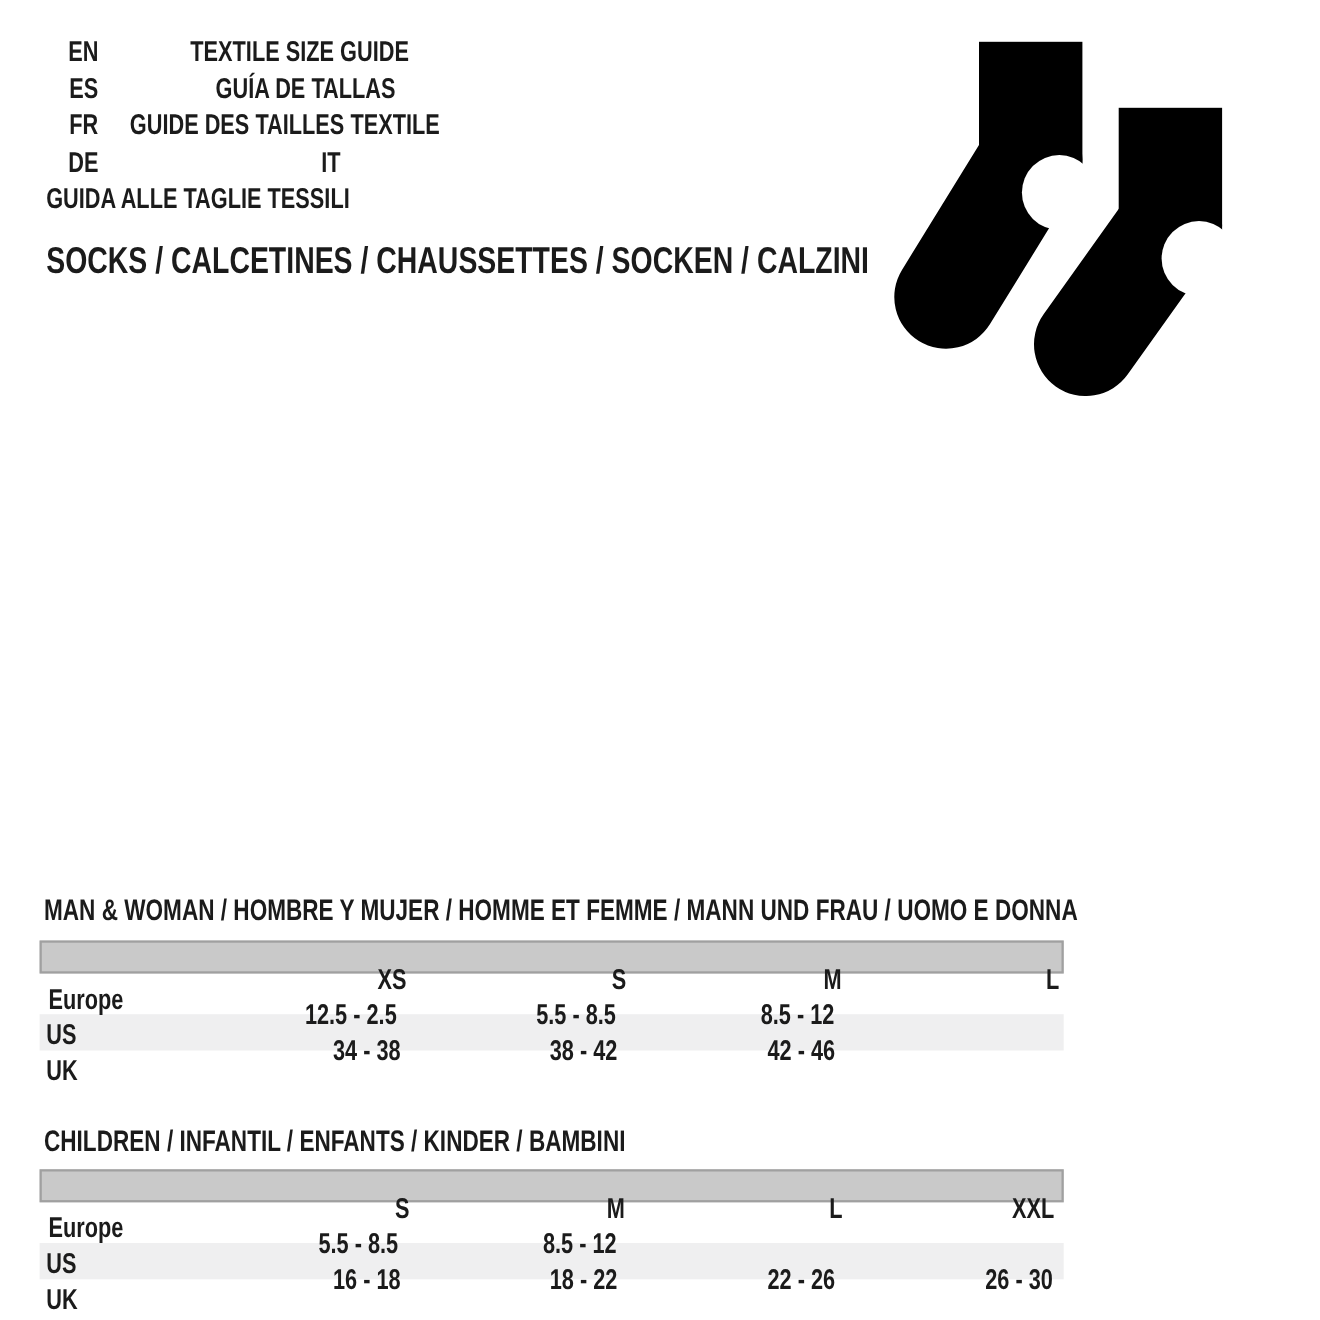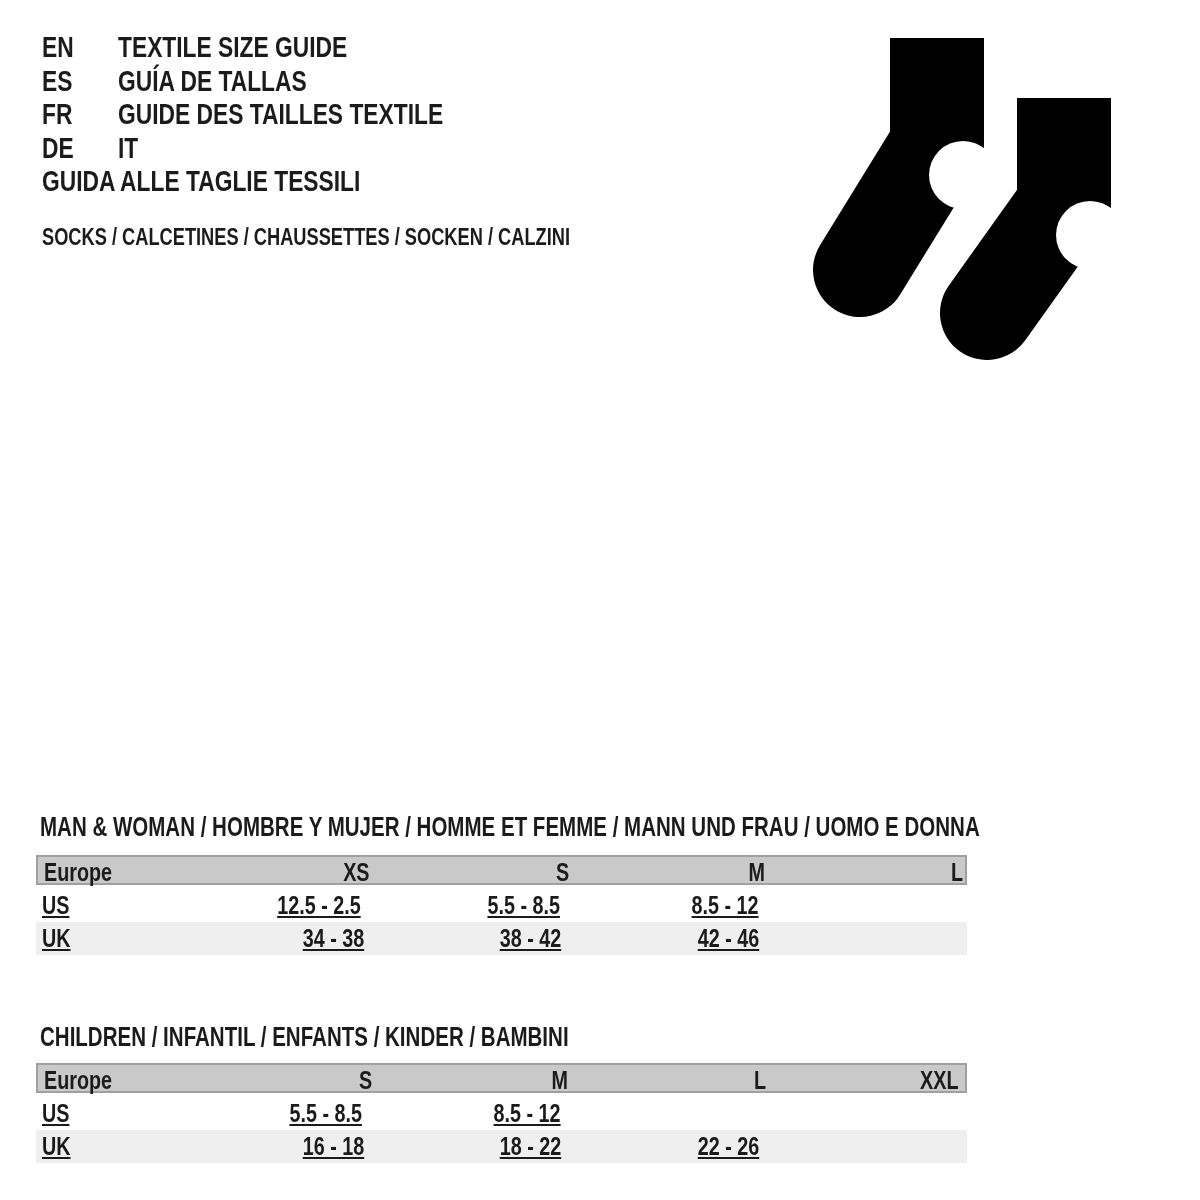--- a/index.html
+++ b/index.html
@@ -20,48 +20,48 @@
     overflow:hidden;
   }
   
   .cnd{display:inline-block;transform:scaleX(0.76);transform-origin:0 50%;white-space:nowrap;}
   .cndc{display:inline-block;transform:scaleX(0.76);transform-origin:50% 50%;white-space:nowrap;}
 
   
   .lang-grid{
     position:absolute;left:42px;top:30px;
     display:grid;grid-template-columns:76px auto;
-    font-size:30px;font-weight:bold;line-height:33.5px;
+    font-size:26px;font-weight:bold;line-height:33.5px;text-align:center;
   }
 
   
   .subtitle{
     position:absolute;left:42px;top:219px;
-    font-size:24px;font-weight:bold;line-height:36px;
+    font-size:34px;font-weight:bold;line-height:36px;
   }
 
   
   .socks{position:absolute;left:810px;top:30px;width:315px;height:330px;}
 
   
   .table-title{
     position:absolute;left:40px;
     font-size:27px;font-weight:bold;line-height:27px;
   }
   .sizetable{position:absolute;left:36px;width:931px;font-size:26px;font-weight:bold;}
   .trow{display:grid;grid-template-columns:15% 21.25% 21.25% 21.25% 21.25%;}
   .thead{
     height:30px;background:var(--header-bg);
     border:2px solid var(--header-border);
     margin-bottom:4px;
   }
-  .tdata{height:33px;text-decoration:underline;}
+  .tdata{height:33px;}
   .tdata.alt{background:var(--alt-row);}
   .cell{display:flex;align-items:center;justify-content:flex-end;overflow:visible;}
-  .cell.first{justify-content:flex-start;padding-left:6px;}
+  .cell.first{justify-content:flex-start;padding-left:6px;margin-top:36px;}
 
   .title-1{top:814px;} .table-1{top:855px;}
   .title-2{top:1024px;} .table-2{top:1063px;}
 </style>
 </head>
 <body>
 
 <div class="lang-grid">
   <div><span class="cnd">EN</span></div>
   <div><span class="cnd">TEXTILE SIZE GUIDE</span></div>
@@ -180,14 +180,17 @@
       </div>
     <div class="cell">
         <span class="cndc">16 - 18</span>
       </div>
     <div class="cell">
         <span class="cndc">18 - 22</span>
       </div>
     <div class="cell">
         <span class="cndc">22 - 26</span>
       </div>
+    <div class="cell">
+        <span class="cndc">26 - 30</span>
+      </div>
   </div>
 </div>
 
 </body></html>

